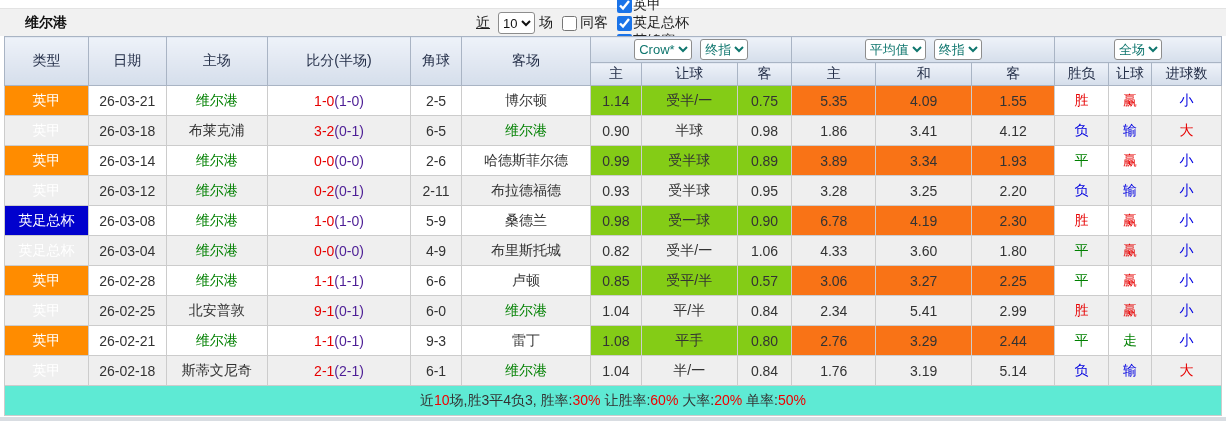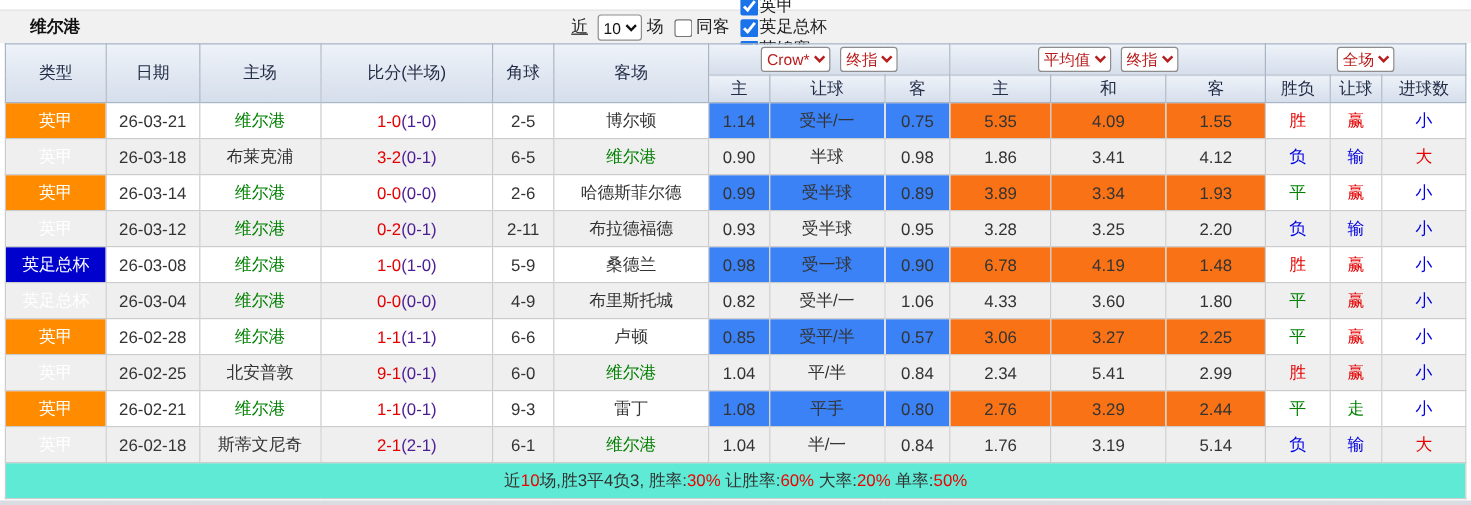--- a/index.html
+++ b/index.html
@@ -40,29 +40,29 @@
 
   thead td{
     background:linear-gradient(#eef2f9,#d5deeb);
     border:1px solid #a9b4c4;
     text-align:center;color:#1f2a44;font-size:14px;
   }
   thead tr.r1 td{height:26px;}
   thead tr.r2 td{height:23px;}
   thead select{
     font-size:13px;height:21px;border:1px solid #8d8d8d;background:#fff;
-    border-radius:3px;margin:0 4px;color:#b91c1c;
+    border-radius:3px;margin:0 4px;color:#0f766e;
   }
 
   tbody td{
     border:1px solid #cccccc;height:30px;text-align:center;
     font-size:14px;color:#333;background:#ffffff;
   }
   tbody tr.odd td{background:#efefef;}
-  tbody td.crow{background:#3b82f6;}
+  tbody td.crow{background:#84cc16;}
   tbody td.avg{background:#f97316;}
   tbody td.type-orange{background:#ff8c00;color:#ffffff;}
   tbody td.type-blue{background:#0101cd;color:#ffffff;}
 
   .green{color:#008000;}
   .c-r{color:#e60000;}
   .c-b{color:#0000e0;}
   .c-g{color:#008000;}
   .ft{color:#e60000;}
   .ht{color:#4c1d95;text-align:right;}
@@ -243,21 +243,21 @@
           <td>26-03-08</td>
           <td class="green">维尔港</td>
           <td><span class="ft">1-0</span><span class="ht">(1-0)</span></td>
           <td>5-9</td>
           <td>桑德兰</td>
           <td class="crow">0.98</td>
           <td class="crow">受一球</td>
           <td class="crow">0.90</td>
           <td class="avg">6.78</td>
           <td class="avg">4.19</td>
-          <td class="avg">1.48</td>
+          <td class="avg">2.30</td>
           <td class="c-r">胜</td>
           <td class="c-r">赢</td>
           <td class="c-b">小</td>
         </tr>
         <tr class="odd">
           <td class="type-blue">英足总杯</td>
           <td>26-03-04</td>
           <td class="green">维尔港</td>
           <td><span class="ft">0-0</span><span class="ht">(0-0)</span></td>
           <td>4-9</td>

